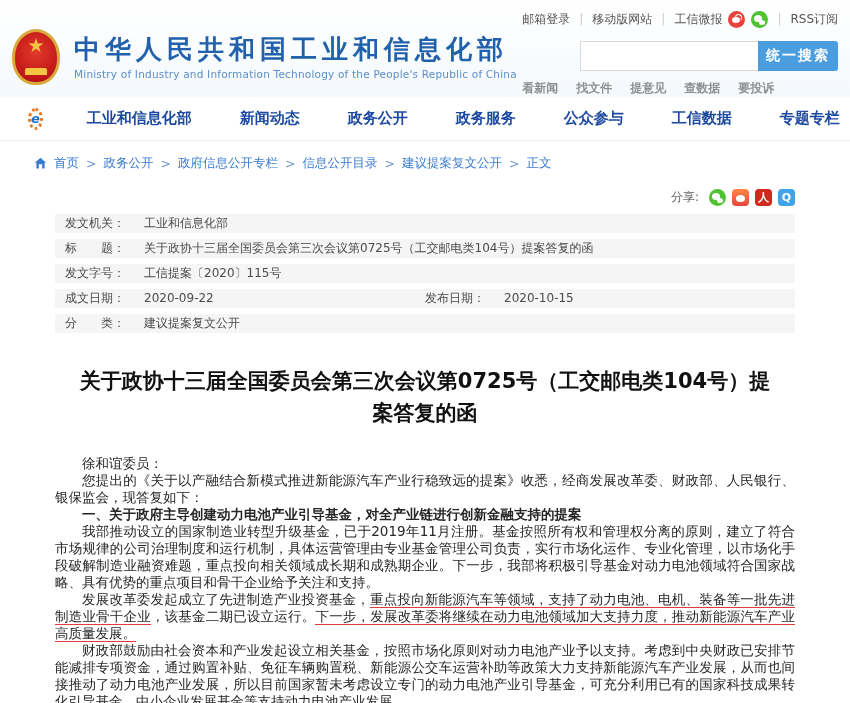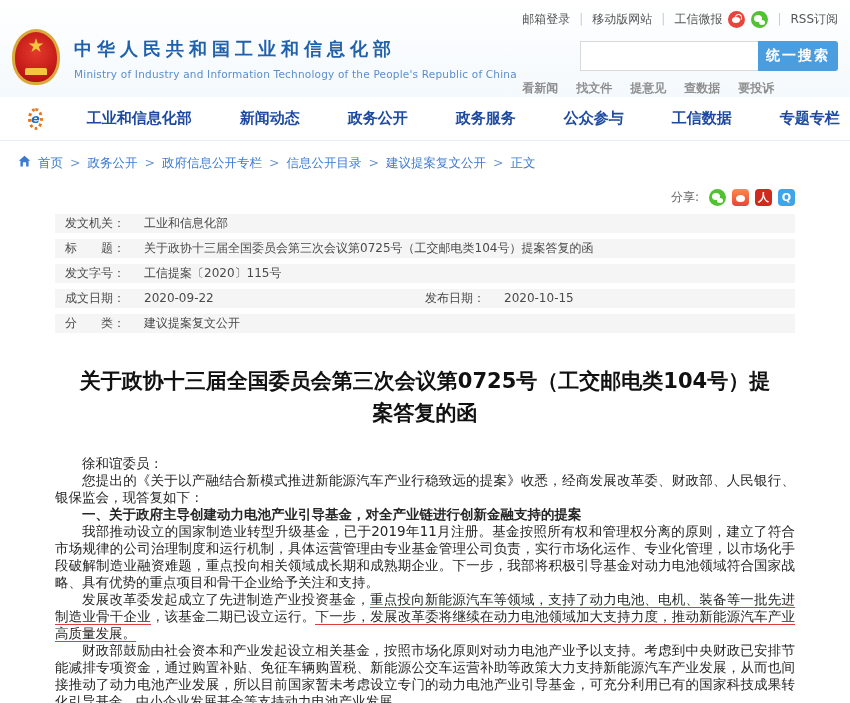--- a/index.html
+++ b/index.html
@@ -12,21 +12,21 @@
 
   
   .header { width:850px; padding:8px 12px 0 12px; background:linear-gradient(#ffffff,#f4f9fd); display:flex; }
   .logo-block { display:flex; align-items:center; margin-top:8px; cursor:pointer; }
   .emblem { width:48px; height:56px; border-radius:50% 50% 46% 46%;
     background:radial-gradient(circle at 50% 40%, #e33a2c 0%, #c01616 70%, #9e0f0f 100%);
     border:3px solid #d9a93c; position:relative; flex:0 0 auto; }
   .emblem .star { position:absolute; top:4px; left:0; right:0; text-align:center; color:#f5c542; font-size:19px; line-height:19px; }
   .emblem .gate { position:absolute; bottom:7px; left:50%; transform:translateX(-50%); width:22px; height:7px; background:#f5c542; border-radius:2px 2px 0 0; }
   .site-titles { margin-left:14px; }
-  .site-title { color:#2161ac; font-size:18px; font-weight:bold; letter-spacing:5px; line-height:30px; }
+  .site-title { color:#2161ac; font-size:26px; font-weight:bold; letter-spacing:5px; line-height:30px; }
   .site-subtitle { color:#5b8ecb; font-size:10.5px; margin-top:4px; letter-spacing:.2px; }
 
   .header-right { margin-left:auto; display:flex; flex-direction:column; align-items:flex-end; }
   .top-links { display:flex; align-items:center; font-size:12px; color:#555; height:22px; }
   .top-links .tlink { color:#555; cursor:pointer; }
   .top-links .sep { color:#ccc; margin:0 9px; }
   .mini-icon { width:17px; height:17px; border-radius:50%; display:inline-block; position:relative; margin-left:6px; vertical-align:middle; }
   .mini-weibo { background:#e6443c; }
   .mini-weibo::after { content:""; position:absolute; left:4px; top:6px; width:8px; height:6px; border-radius:50%; background:#fff; }
   .mini-weibo::before { content:""; position:absolute; right:3px; top:3px; width:5px; height:5px; border:1.5px solid #fff; border-radius:50%; border-bottom-color:transparent; }
@@ -39,21 +39,21 @@
   .search-btn { width:80px; height:30px; background:#4a9ee0; color:#fff; border:none; font-size:14px; font-weight:bold; letter-spacing:2px; border-radius:0 3px 3px 0; cursor:pointer; }
   .quick-links { display:flex; gap:18px; font-size:12px; color:#8f8f8f; margin:9px 0 0 0; align-self:flex-start; }
   .quick-links span { cursor:pointer;font-weight:bold; }
 
   
   .nav { width:850px; height:44px; background:#fff; border-bottom:1px solid #e7edf2; display:flex; align-items:center; padding-left:28px; }
   .nav-logo { width:22px; height:22px; border:3px dotted #e8741b; border-radius:50%; color:#1a6fc4; font-weight:bold; font-style:italic; font-size:13px; line-height:16px; text-align:center; margin-right:44px; cursor:pointer; }
   .nav-item { color:#1d4aa0; font-size:15px; font-weight:bold; margin-right:48px; cursor:pointer; white-space:nowrap; }
 
   
-  .breadcrumb { display:flex; align-items:flex-start; padding:14px 0 10px 18px; font-size:12.5px; color:#3a7bd0; }
+  .breadcrumb { display:flex; align-items:center; padding:14px 0 10px 18px; font-size:12.5px; color:#3a7bd0;margin-left:16px; }
   .crumb { color:#3a7bd0; cursor:pointer; }
   .crumb-sep { color:#6f97c9; margin:0 7px; }
   .home-icon { margin-right:7px; display:inline-flex; }
 
   
   .content { width:740px; margin:0 auto; }
   .share-row { display:flex; justify-content:flex-end; align-items:center; height:26px; margin-top:2px; }
   .share-label { font-size:12px; color:#666; margin-right:10px; }
   .share-icons { display:flex; gap:6px; }
   .s-icon { width:17px; height:17px; border-radius:4px; position:relative; cursor:pointer; color:#fff; font-size:11px; line-height:17px; text-align:center; }

